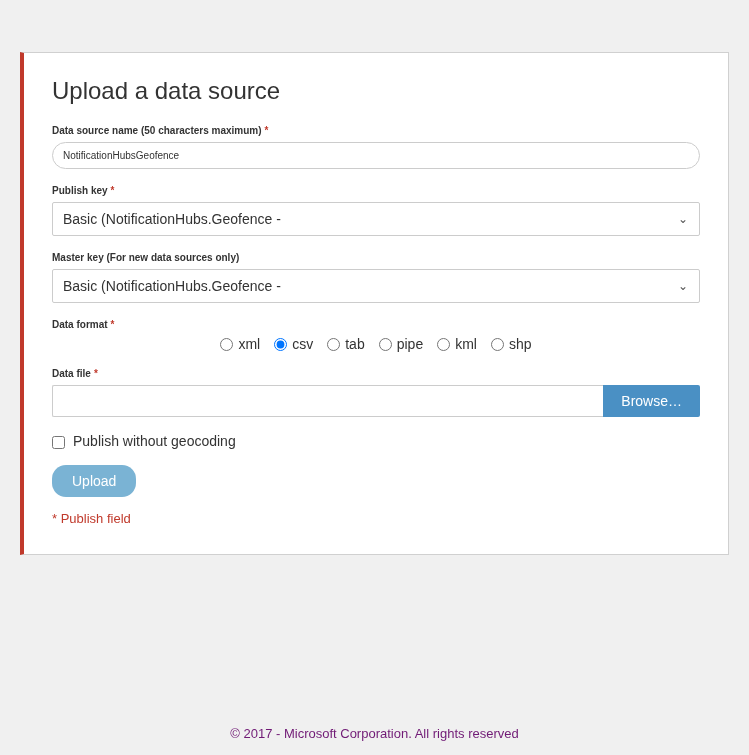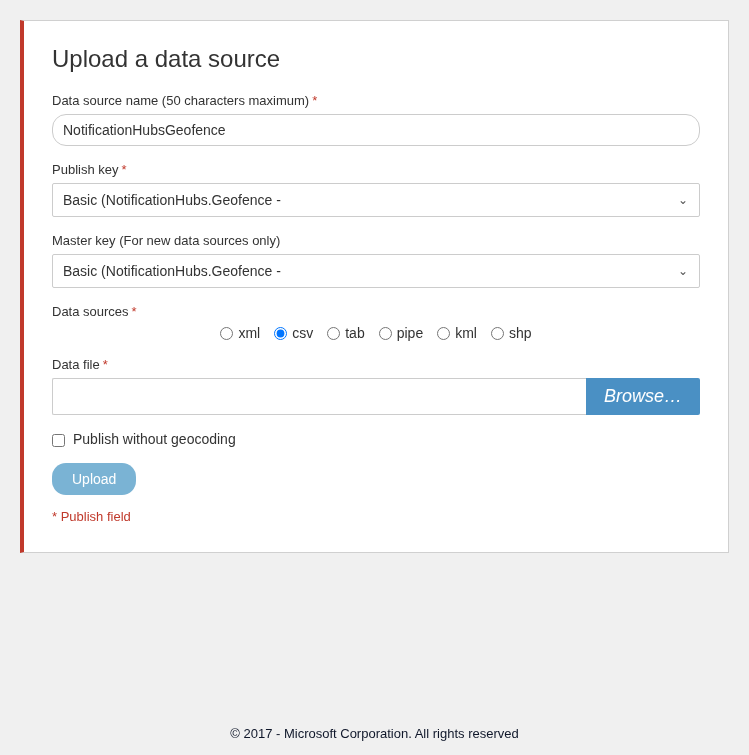--- a/index.html
+++ b/index.html
@@ -14,20 +14,21 @@
       background-color: #f0f0f0;
       width: 749px;
       min-height: 755px;
       display: flex;
       flex-direction: column;
     }
 
     .main-content {
       flex: 1;
       padding: 20px;
+      margin-top: 32px;
     }
 
     .form-card {
       background-color: #ffffff;
       border: 1px solid #d0d0d0;
       border-left: 4px solid #c0392b;
       padding: 24px 28px 28px 28px;
       margin-bottom: 20px;
     }
 
@@ -37,37 +38,37 @@
       color: #333333;
       margin-bottom: 20px;
     }
 
     .form-group {
       margin-bottom: 16px;
     }
 
     .form-label {
       display: block;
-      font-weight: 400;
-      font-size: 13px;
+      font-weight: 700;
+      font-size: 10px;
       color: #333333;
       margin-bottom: 6px;
     }
 
     .required-star {
       color: #c0392b;
       margin-left: 3px;
     }
 
     .form-input {
       width: 100%;
       padding: 7px 10px;
       border: 1px solid #cccccc;
       border-radius: 14px;
-      font-size: 14px;
+      font-size: 10px;
       color: #333333;
       outline: none;
       background: #fff;
     }
 
     .form-select-wrapper {
       position: relative;
       width: 100%;
     }
 
@@ -133,24 +134,23 @@
       outline: none;
       background: #fff;
     }
 
     .browse-button {
       padding: 8px 18px;
       background-color: #4a90c4;
       color: #ffffff;
       border: none;
       border-radius: 0 2px 2px 0;
-      font-size: 18px;
+      font-size: 14px;
       cursor: pointer;
       white-space: nowrap;
-      font-style: italic;
     }
 
     .checkbox-row {
       display: flex;
       align-items: flex-end;
       gap: 8px;
       margin-bottom: 16px;
       margin-top: 6px;
     }
 
@@ -180,21 +180,21 @@
       color: #c0392b;
     }
 
     .required-note span {
       color: #c0392b;
     }
 
     .footer {
       padding: 14px 20px;
       font-size: 13px;
-      color: #0f172a;
+      color: #701a75;
       text-align: center;
     }
   </style>
 </head>
 <body>
 
 <div class="main-content">
   <div class="form-card">
     <h1 class="page-title">Upload a data source</h1>
 
@@ -228,21 +228,21 @@
         <select class="form-select">
           <option>Basic (NotificationHubs.Geofence -</option>
         </select>
         <span class="select-chevron">⌄</span>
       </div>
     </div>
 
     
     <div class="form-group">
       <label class="form-label">
-        <span>Data sources</span><span class="required-star">*</span>
+        <span>Data format</span><span class="required-star">*</span>
       </label>
       <div class="radio-group">
         <label class="radio-label">
           <input type="radio" name="data_format" value="xml" style=""> xml
         </label>
         <label class="radio-label">
           <input type="radio" name="data_format" value="csv" checked="" style=""> csv
         </label>
         <label class="radio-label">
           <input type="radio" name="data_format" value="tab" style=""> tab

